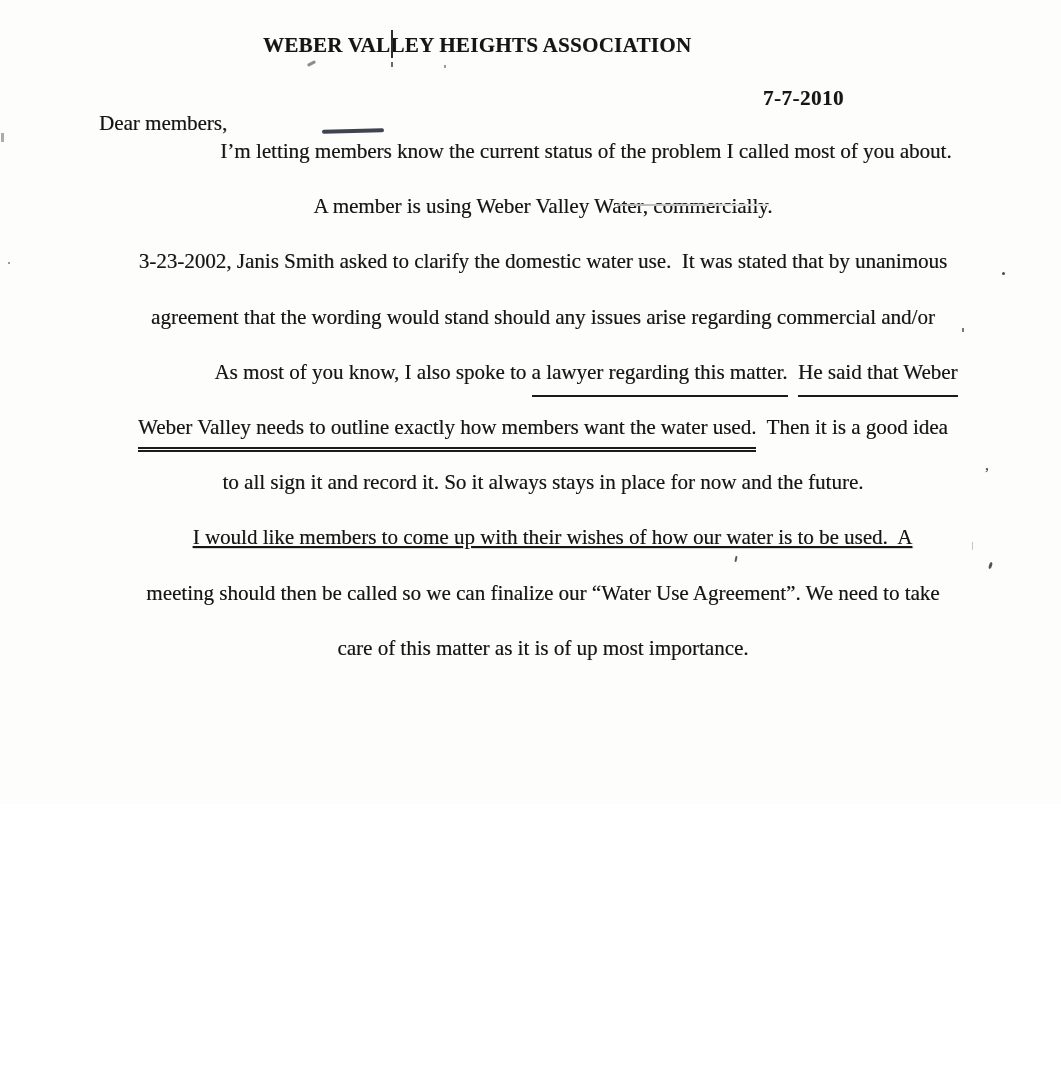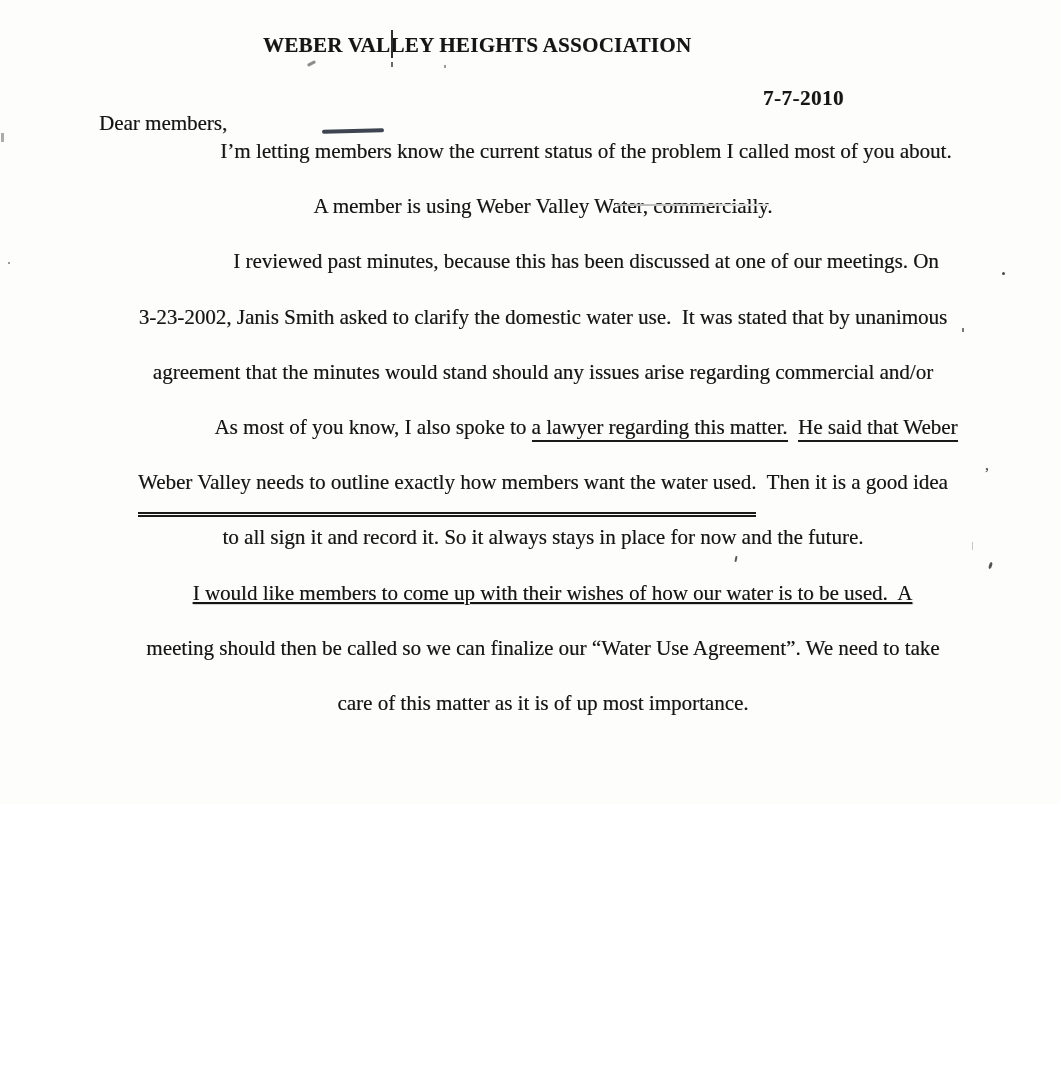--- a/index.html
+++ b/index.html
@@ -22,22 +22,22 @@
     font-size:21px; white-space:pre;
   }
   .date { position:absolute; left:685px; top:0; letter-spacing:0.5px;font-weight:bold; }
   .body {
     position:absolute; top:124px; left:78px; width:930px;
     font-size:21px; line-height:55.2px;
   }
   .line { white-space:pre;text-align:center; }
   .ind { text-indent:86px; }
   .ind-sm { text-indent:19px;text-decoration:underline; }
-  .u    { border-bottom:2.5px solid #1b1b1b; padding-bottom:1px; }
-  .u-dbl{ border-bottom:5px double #1b1b1b; padding-bottom:18px; }
+  .u    { border-bottom:2.5px solid #1b1b1b; padding-bottom:11px; }
+  .u-dbl{ border-bottom:5px double #1b1b1b; padding-bottom:8px; }
   .thanks {
     position:absolute; top:850px; left:647px; font-size:15px; white-space:pre;
   }
   .signer {
     position:absolute; top:901px; left:625px; font-size:21px;
     line-height:27.5px; white-space:pre;
   }
   
   .art { position:absolute; pointer-events:none; }
   .a-vline   { left:391px; top:30px;  width:2px;  height:28px; background:#2e2e2e; }
@@ -69,23 +69,22 @@
   </div>
 
   <div class="body">
 
     <div>
       <div class="line ind">I’m letting members know the current status of the problem I called most of you about.</div>
       <div class="line">A member is using Weber Valley Water, commercially.</div>
     </div>
 
     <div>
-      <div class="line ind">I reviewed past minutes, because this has been discussed at one of our meetings. On</div>
       <div class="line">3-23-2002, Janis Smith asked to clarify the domestic water use.  It was stated that by unanimous</div>
-      <div class="line">agreement that the minutes would stand should any issues arise regarding commercial and/or</div>
+      <div class="line">agreement that the wording would stand should any issues arise regarding commercial and/or</div>
     </div>
 
     <div>
       <div class="line ind"><span>As most of you know, I also spoke to </span><span class="u">a lawyer regarding this matter.</span><span>  </span><span class="u">He said that Weber</span></div>
       <div class="line"><span class="u-dbl">Weber Valley needs to outline exactly how members want the water used.</span><span>  Then it is a good idea</span></div>
       <div class="line">to all sign it and record it. So it always stays in place for now and the future.</div>
     </div>
 
     <div>
       <div class="line ind-sm">I would like members to come up with their wishes of how our water is to be used.  A</div>

